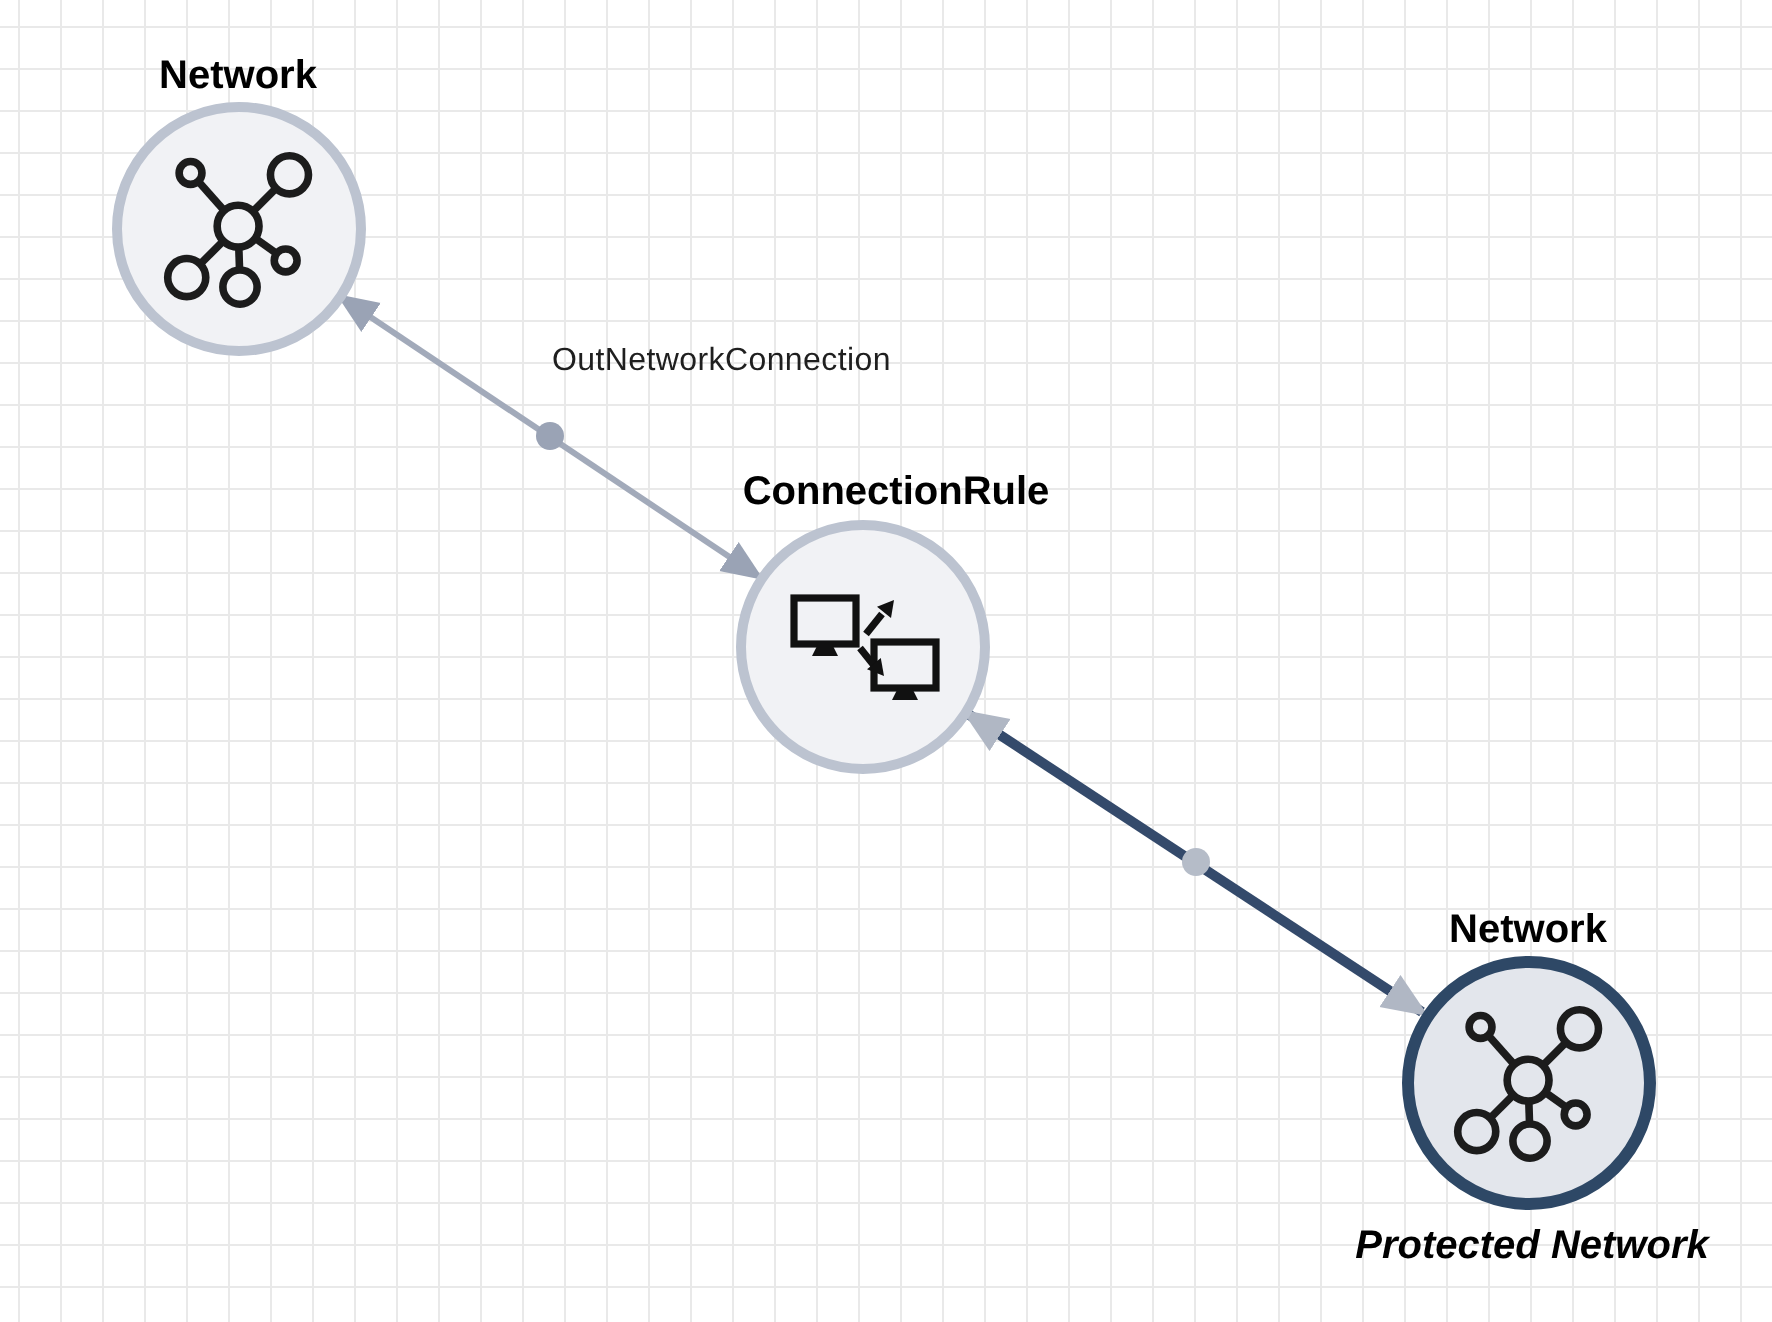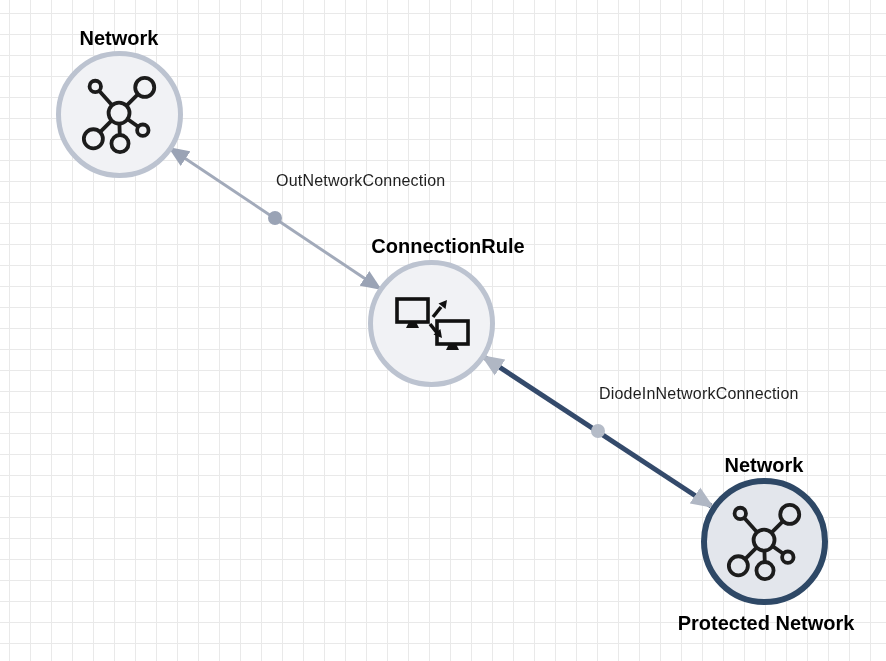--- a/index.html
+++ b/index.html
@@ -112,35 +112,34 @@
         <line x1="40" y1="24" x2="48" y2="14"></line>
         <line x1="37" y1="31" x2="45" y2="41"></line>
       </g>
       <polygon points="16,29 23,29 26,35 13,35" fill="#111111"></polygon>
       <polygon points="56,51 63,51 66,57 53,57" fill="#111111"></polygon>
       <polygon points="54,7 52.5,16 45.5,10.4" fill="#111111"></polygon>
       <polygon points="49,45 40.5,41.6 47.4,36" fill="#111111"></polygon>
     </svg>
   </div>
 
-  <div class="edge-label" style="left:599px; top:385px;">DiodeInNetworkConnection</div>
 
   <div class="node-label" style="left:764px; top:454px;">Network</div>
   <div class="node dark" style="left:701px; top:478px;">
     <svg width="78" height="82" viewBox="0 0 82 84">
       <g stroke="#1c1c1c" stroke-width="4" fill="none">
         <line x1="40" y1="40" x2="16" y2="13"></line>
         <line x1="40" y1="40" x2="66" y2="14"></line>
         <line x1="40" y1="40" x2="14" y2="66"></line>
         <line x1="40" y1="40" x2="41" y2="70"></line>
         <line x1="40" y1="40" x2="64" y2="57"></line>
         <circle cx="40" cy="40" r="11" fill="#e3e6ec"></circle>
         <circle cx="15" cy="12" r="6" fill="#e3e6ec"></circle>
         <circle cx="67" cy="13" r="10" fill="#e3e6ec"></circle>
         <circle cx="13" cy="67" r="10" fill="#e3e6ec"></circle>
         <circle cx="41" cy="72" r="9" fill="#e3e6ec"></circle>
         <circle cx="65" cy="58" r="6" fill="#e3e6ec"></circle>
       </g>
     </svg>
   </div>
-  <div class="node-label" style="left:766px; top:612px;">Protected Network</div>
+  <div class="node-label" style="left:766px; top:612px;font-style:italic;">Protected Network</div>
 
 </div>
 
 </body></html>

